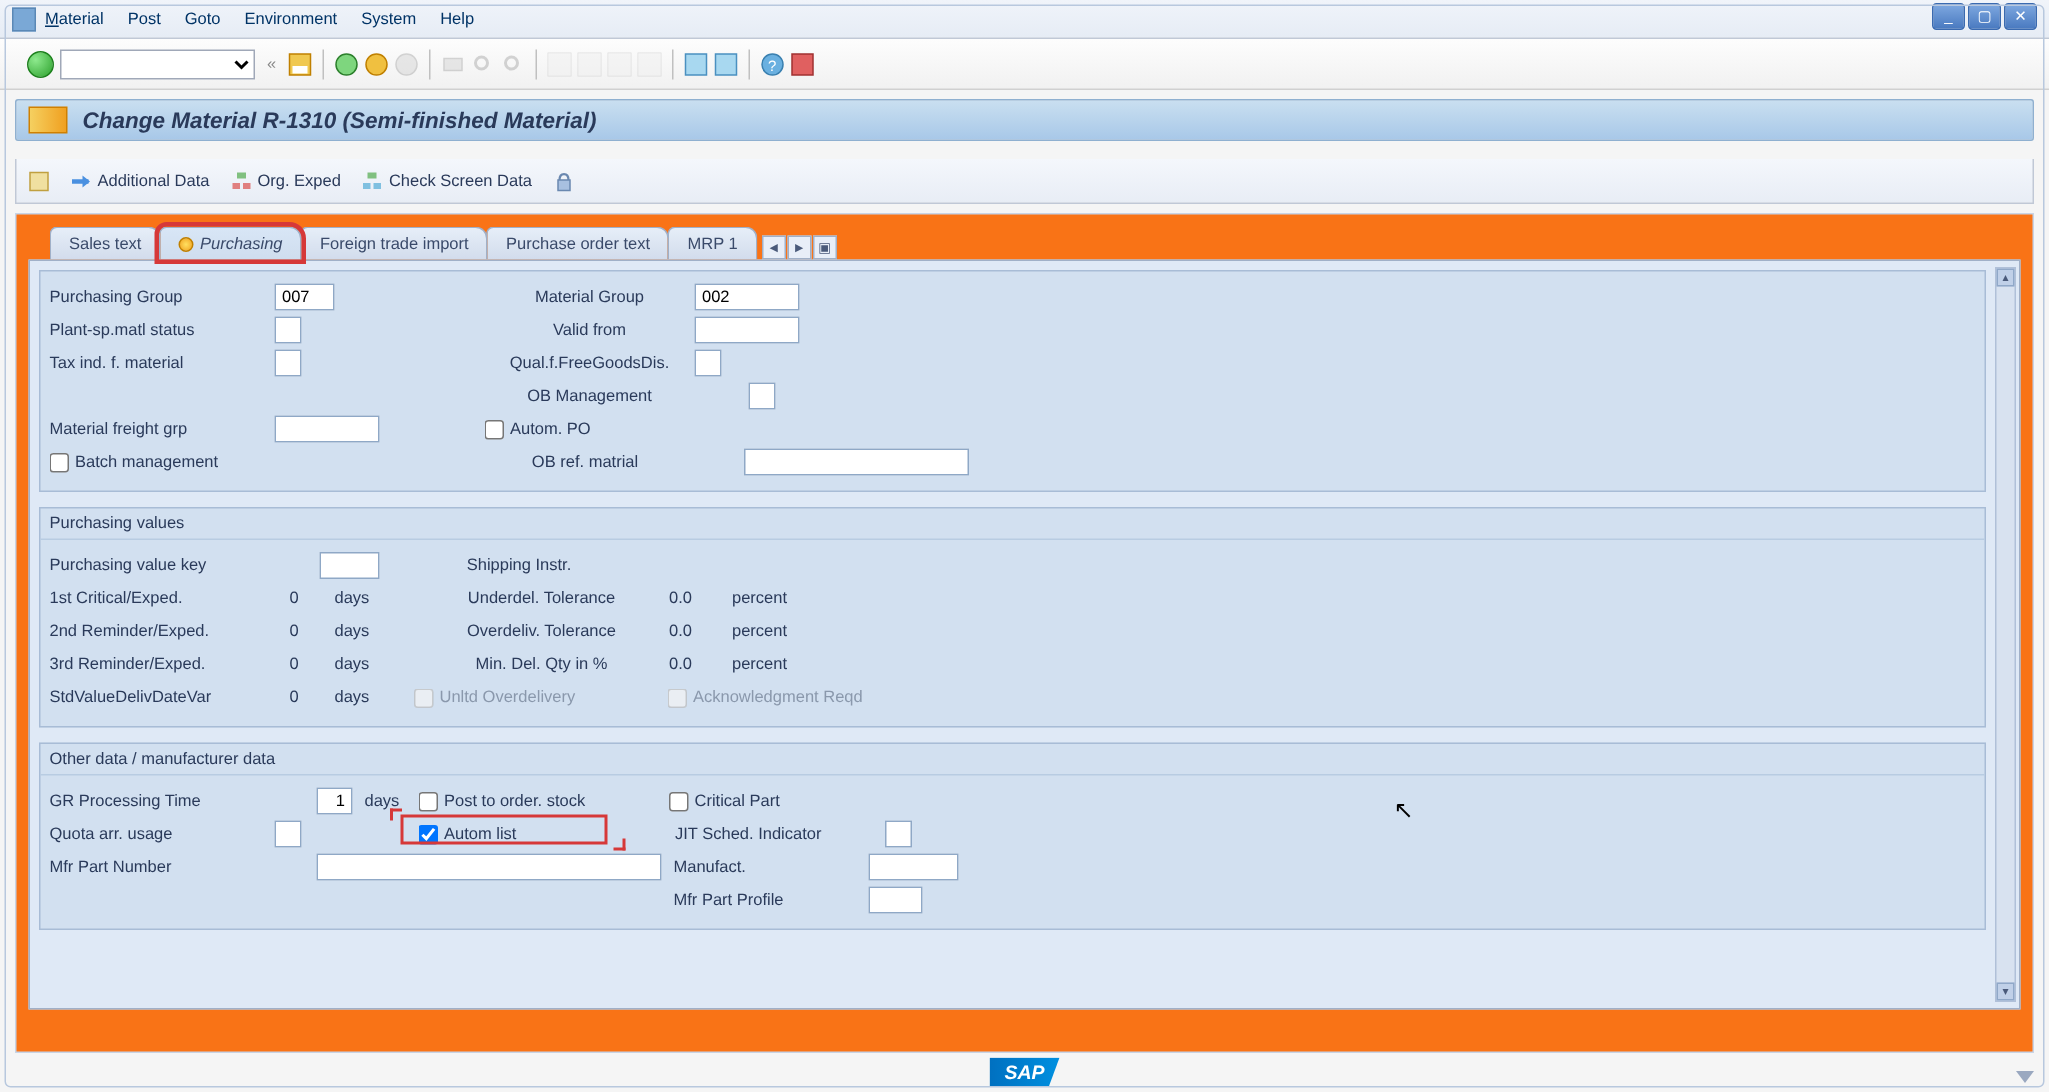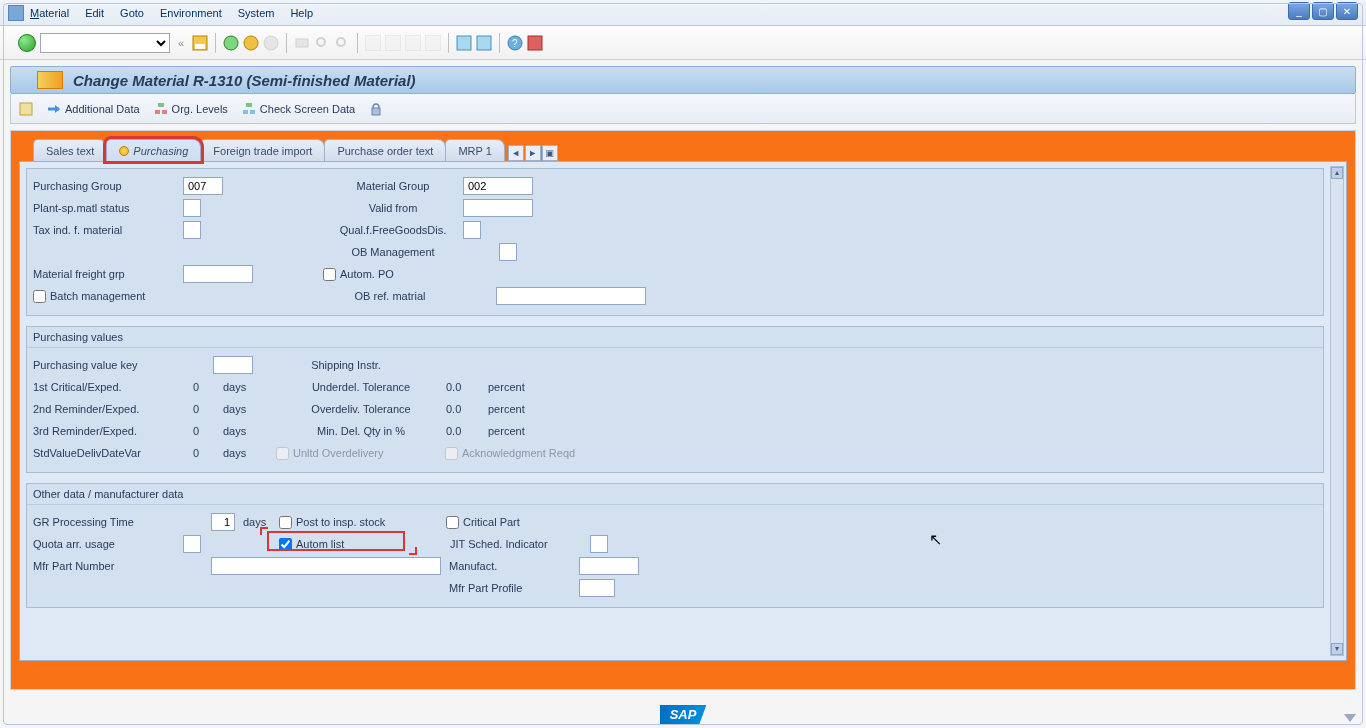--- a/index.html
+++ b/index.html
@@ -14,21 +14,21 @@
 .window-controls .win-btn { width: 22px; height: 18px; background: linear-gradient(to bottom,#7ea8e0,#4a7ac0); border: 1px solid #3a6ab0; border-radius: 3px; color: #fff; font-size: 10px; display: flex; align-items: center; justify-content: center; }
 
 
 .toolbar { height: 34px; background: linear-gradient(to bottom, #fdfdfd, #f1f1f1); border-bottom: 1px solid #d0d0d0; display: flex; align-items: center; padding: 0 18px; gap: 4px; }
 .tb-green { width: 18px; height: 18px; border-radius: 50%; background: radial-gradient(circle at 30% 30%, #8eea8e, #2ca02c); border: 1px solid #1c801c; }
 .tb-select { width: 130px; height: 20px; border: 1px solid #a0a8b8; background: #fff; font-size: 11px; }
 .tb-sep { width: 1px; height: 20px; background: #c0c0c0; margin: 0 3px; }
 .icon-box { width:16px; height:16px; display:inline-block; }
 
 
-.titlebar { margin: 6px 10px 0 10px; height: 28px; background: linear-gradient(to bottom,#c9dff0,#a8c8e8); border: 1px solid #8fb0d0; display: flex; align-items: center; padding: 0 26px; border-radius: 2px; text-align: right; }
+.titlebar { margin: 6px 10px 12px 10px; height: 28px; background: linear-gradient(to bottom,#c9dff0,#a8c8e8); border: 1px solid #8fb0d0; display: flex; align-items: center; padding: 0 8px; border-radius: 2px; text-align: right; }
 .titlebar .title-icon { width: 26px; height: 18px; background: linear-gradient(to right,#f5d060,#f0a020); border:1px solid #d08000; margin-right: 10px; }
 .titlebar .title-text { font-size: 15px; font-weight: bold; font-style: italic; color: #2a3a5a; }
 
 
 .apptoolbar { margin: 0 10px; height: 30px; background: linear-gradient(to bottom,#f4f7fc,#e8edf5); border: 1px solid #c0c8d6; border-top: none; display: flex; align-items: center; padding: 0 8px; gap: 14px; font-size: 11px; color: #2a3a5a; }
 .apptoolbar .app-btn { display: flex; align-items: center; gap: 4px; cursor: pointer; }
 .mini-icon { width: 14px; height: 14px; display: inline-block; }
 
 
 .body-area { margin: 6px 10px 10px 10px; height: 560px; background: #f97316; border: 1px solid #c8d4e6; position: relative; padding: 8px 0 0 0; }
@@ -74,21 +74,21 @@
 .cursor { position: absolute; left: 929px; top: 530px; font-size: 16px; color: #000; pointer-events: none; }
 
 .outer-border { position: absolute; inset: 3px; border: 1px solid #b8c8de; border-radius: 4px; pointer-events:none; }
 </style>
 </head>
 <body>
 
 <div class="menubar">
   <span class="menu-icon"></span>
   <span class="menu-item"><u>M</u><span>aterial</span></span>
-  <span class="menu-item">Edit</span>
+  <span class="menu-item">Post</span>
   <span class="menu-item">Goto</span>
   <span class="menu-item">Environment</span>
   <span class="menu-item">System</span>
   <span class="menu-item">Help</span>
 </div>
 <div class="window-controls">
   <div class="win-btn">_</div>
   <div class="win-btn">▢</div>
   <div class="win-btn">✕</div>
 </div>
@@ -168,21 +168,21 @@
         <path d="M8 3 L13 7 L8 11" fill="#4a90e0"></path>
       </svg>
       <span>Additional Data</span>
     </span>
   <span class="app-btn">
       <svg class="mini-icon">
         <rect x="4" y="1" width="6" height="4" fill="#80c080"></rect>
         <rect x="1" y="8" width="5" height="4" fill="#e08080"></rect>
         <rect x="8" y="8" width="5" height="4" fill="#e08080"></rect>
       </svg>
-      <span>Org. Levels</span>
+      <span>Org. Exped</span>
     </span>
   <span class="app-btn">
       <svg class="mini-icon">
         <rect x="4" y="1" width="6" height="4" fill="#80c080"></rect>
         <rect x="1" y="8" width="5" height="4" fill="#80c0e0"></rect>
         <rect x="8" y="8" width="5" height="4" fill="#80c0e0"></rect>
       </svg>
       <span>Check Screen Data</span>
     </span>
   <span class="app-btn">
@@ -322,21 +322,21 @@
       </div>
 
       <div class="group" style="position:relative">
         <div class="group-title">Other data / manufacturer data</div>
         <div class="group-body">
           <div class="row">
             <span class="lbl" style="width:178px">GR Processing Time</span>
             <input class="short-input" style="width: 24px; text-align: right;" value="1">
             <span style="margin-left:8px;width:36px">days</span>
             <input type="checkbox" class="cbox" style="">
-            <span style="margin-left:4px;width:150px">Post to insp. stock</span>
+            <span style="margin-left:4px;width:150px">Post to order. stock</span>
             <input type="checkbox" class="cbox" style="">
             <span style="margin-left:4px">Critical Part</span>
           </div>
           <div class="row" style="position:relative">
             <span class="lbl" style="width:150px">Quota arr. usage</span>
             <input class="tiny-input" style="">
             <span style="width:78px"></span>
             <input type="checkbox" class="cbox" checked="" style="">
             <span style="margin-left:4px;width:150px">Autom list</span>
             <span style="width:4px"></span>

